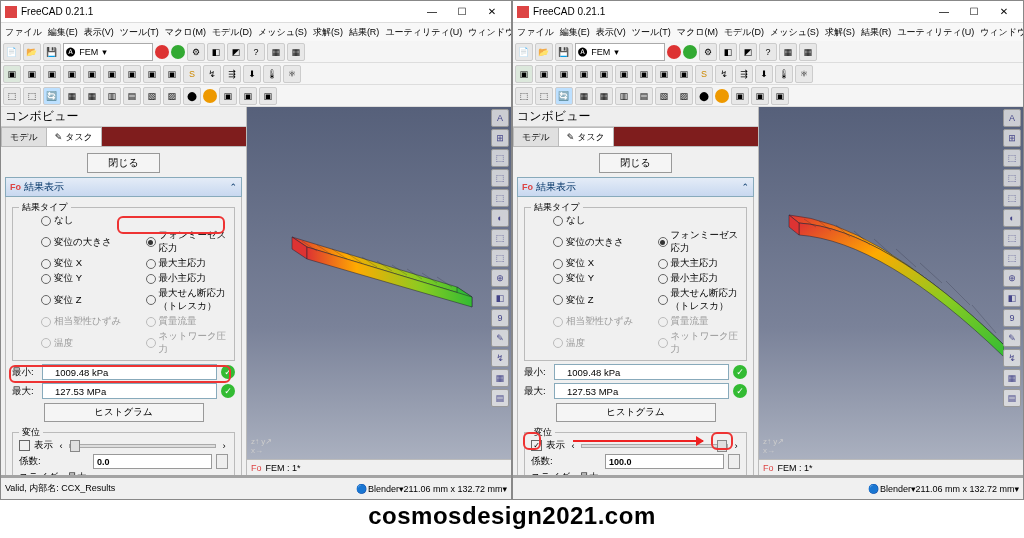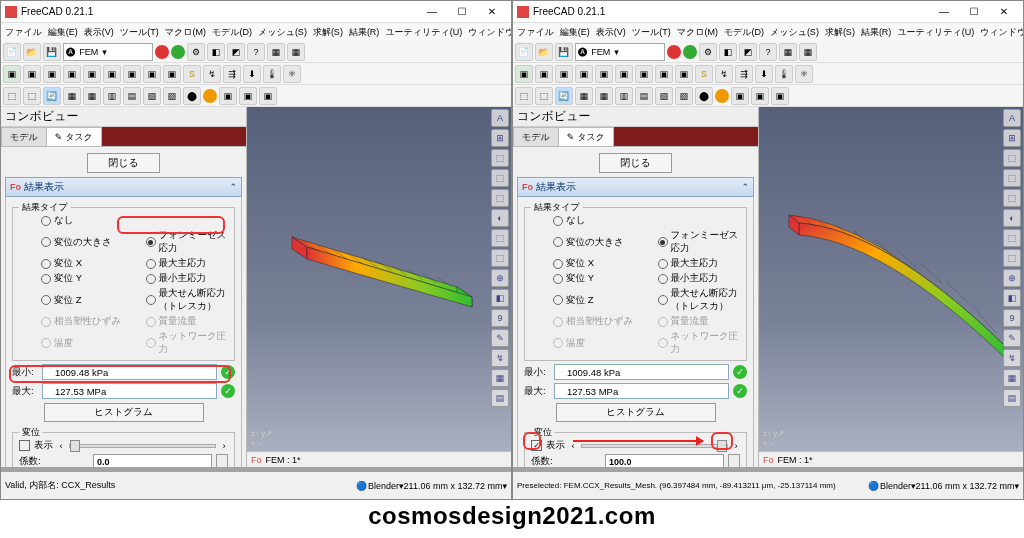--- a/index.html
+++ b/index.html
@@ -46,21 +46,21 @@
 .thumb { width:10px; height:12px; background:#e0e0e0; border:1px solid #888; position:absolute; top:-5px; }
 .numfield { display:flex; align-items:center; gap:4px; font-size:9.5px; margin:2px 0; }
 .numfield label { width:70px; }
 .numfield .ninput { flex:1; height:15px; border:1px solid #999; background:#fff; padding:0 3px; font-size:9px; display:flex; align-items:center;font-weight:bold; }
 .numfield .step { width:12px; height:15px; border:1px solid #999; background:#eee; font-size:7px; display:flex; flex-direction:column; }
 .vprt { flex:1; background: linear-gradient(#56607a, #7a8299 60%, #b0b6c4); position:relative; display: flex; flex-direction: column; }
 .vcanvas { flex:1; position:relative; }
 .vtoolcol { position:absolute; right:2px; top:2px; width:18px; display:flex; flex-direction:column; gap:2px; }
 .vtbtn { width:18px; height:18px; background:#e8e8e8cc; border:1px solid #999; border-radius:2px; font-size:9px; display:flex; align-items:center; justify-content:center; color:#448; }
 .vfooter { height:16px; background:#f0f0f0; border-top:1px solid #bbb; display:flex; align-items:center; font-size:9px; padding:0 4px; gap:4px; }
-.statusbar { height:32px; background:#f0f0f0; border-top:5px solid #a3a3a3; display:flex; align-items:center; font-size:9px; padding:0 4px; }
+.statusbar { height:24px; background:#f0f0f0; border-top:3px solid #a3a3a3; display:flex; align-items:center; font-size:9px; padding:0 4px; }
 .statusbar .sp { flex:1; }
 .hl { border: 2px solid #e33; border-radius: 6px; position: absolute; pointer-events:none; }
 .beam { position:absolute; }
 .beam svg { width:100%; height:100%; }
 .axis { position:absolute; left:4px; bottom:4px; font-size:8px; color:#ccc; }
 .caption { text-align:center; font-size: 24px; font-weight: bold; padding: 2px 0; letter-spacing:0.5px; }
 .arrow { position:absolute; height:2px; background:#e22; }
 .arrow::after { content:''; position:absolute; right:-6px; top:-4px; border:5px solid transparent; border-left:8px solid #e22; }
 .disabled { color:#999; }
 </style>
@@ -575,21 +575,20 @@
         </div>
         <div class="axis">z↑ y↗<br>x→</div>
       </div>
       <div class="vfooter">
             <span style="color:#d44">Fo</span>
             <span>FEM : 1*</span>
           </div>
     </div>
   </div>
   <div class="statusbar">
-    <span style="font-size:8px">Preselected: FEM.CCX_Results_Mesh. (96.397484 mm, -89.413211 μm, -25.137114 mm)</span>
     <div class="sp"></div>
     <span>🔵 </span>
         <span>Blender</span>
         <span> ▾ </span>
     <span>211.06 mm x 132.72 mm</span>
         <span> ▾</span>
   </div>
 </div>
 
 </div>

